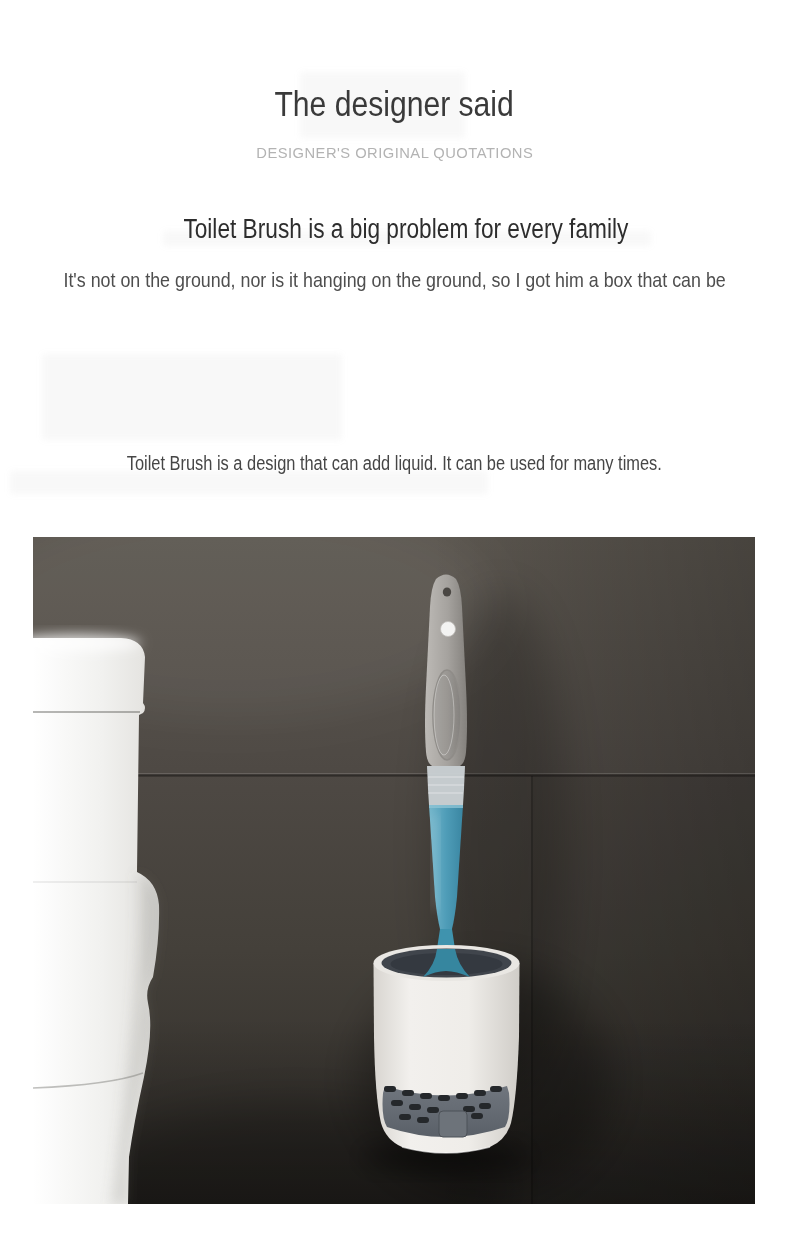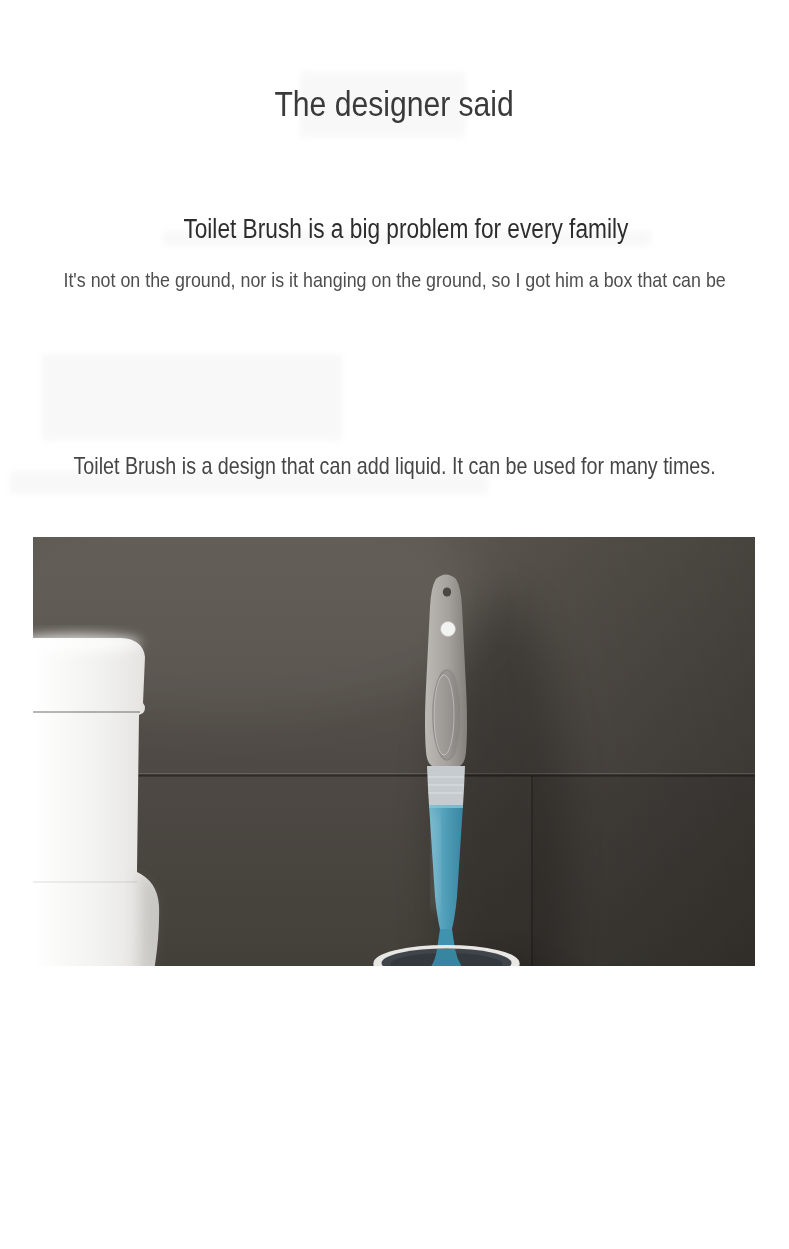--- a/index.html
+++ b/index.html
@@ -1,56 +1,59 @@
 <!DOCTYPE html>
 <html style="--title_text: #3a3a3a; --subtitle_text: #b3b3b3; --heading_text: #2d2d2d; --body_text: #4e4e4e; --tagline_text: #464646; --wall_top: #5b564f; --wall_mid: #44403a; --wall_dark: #2c2925; --toilet_white: #f4f3f1; --toilet_shade: #d9d8d5; --handle_gray: #a9a6a2; --frosted_gray: #cbd1d4; --liquid_blue: #4f9db8; --stem_blue: #3f93ae; --cup_white: #f0eeeb; --cup_interior: #40454c; --band_gray: #666c74; --hole_dark: #25282b;"><head>
 <meta charset="utf-8">
 <style>
   html,body{margin:0;padding:0;}
   .page{
     position:relative;
-    width:789px;height:966px;
+    width:789px;height:1249px;
     background:#ffffff;
     overflow:hidden;
     font-family:"Liberation Sans", sans-serif;
   }
   .center-line{position:absolute;left:0;width:100%;text-align:center;white-space:nowrap;}
   .squeeze{display:inline-block;white-space:nowrap;transform-origin:50% 50%;}
   .ghost{position:absolute;background:rgba(150,150,150,0.07);filter:blur(3px);border-radius:4px;pointer-events:none;}
 
   .title{top:84px;font-size:35px;color:var(--title_text);}
   .title .squeeze{transform:scaleX(0.86);}
   .subtitle{top:144px;font-size:15.5px;letter-spacing:0.5px;color:var(--subtitle_text);}
   .subtitle .squeeze{transform:scaleX(0.95);}
   .heading{top:214px;left:11px;font-size:27px;color:var(--heading_text);}
   .heading .squeeze{transform:scaleX(0.84);}
   .bodytext{position:absolute;top:266px;left:0;width:100%;text-align:center;
     font-size:21px;line-height:28px;color:var(--body_text);}
   .bodytext .line{display:block;white-space:nowrap;text-decoration:underline;}
   .bodytext .line > span{display:inline-block;transform:scaleX(0.85);transform-origin:50% 50%;}
-  .tagline{top:452px;font-size:24px;color:var(--tagline_text);}
+  .tagline{top:452px;font-size:20px;color:var(--tagline_text);}
   .tagline .squeeze{transform:scaleX(0.82);}
 
   .photo{position:absolute;left:33px;top:537px;width:722px;height:667px;}
   .photo svg{display:block;}
 </style>
 </head>
 <body>
 
 <div class="page">
 
   <div class="ghost" style="left:300px;top:72px;width:165px;height:66px;"></div>
   <div class="ghost" style="left:163px;top:231px;width:488px;height:15px;"></div>
   <div class="ghost" style="left:42px;top:354px;width:300px;height:86px;"></div>
   <div class="ghost" style="left:10px;top:471px;width:478px;height:23px;"></div>
 
   <div class="center-line title">
     <span class="squeeze">The designer said</span>
   </div>
 
+  <div class="center-line subtitle">
+    <span class="squeeze">DESIGNER'S ORIGINAL QUOTATIONS</span>
+  </div>
 
   <div class="center-line heading">
     <span class="squeeze">Toilet Brush is a big problem for every family</span>
   </div>
 
   <div class="bodytext">
     <span class="line"><span>It's not on the ground, nor is it hanging on the ground, so I got him a box that can be</span></span>
   </div>
 
   <div class="center-line tagline">

